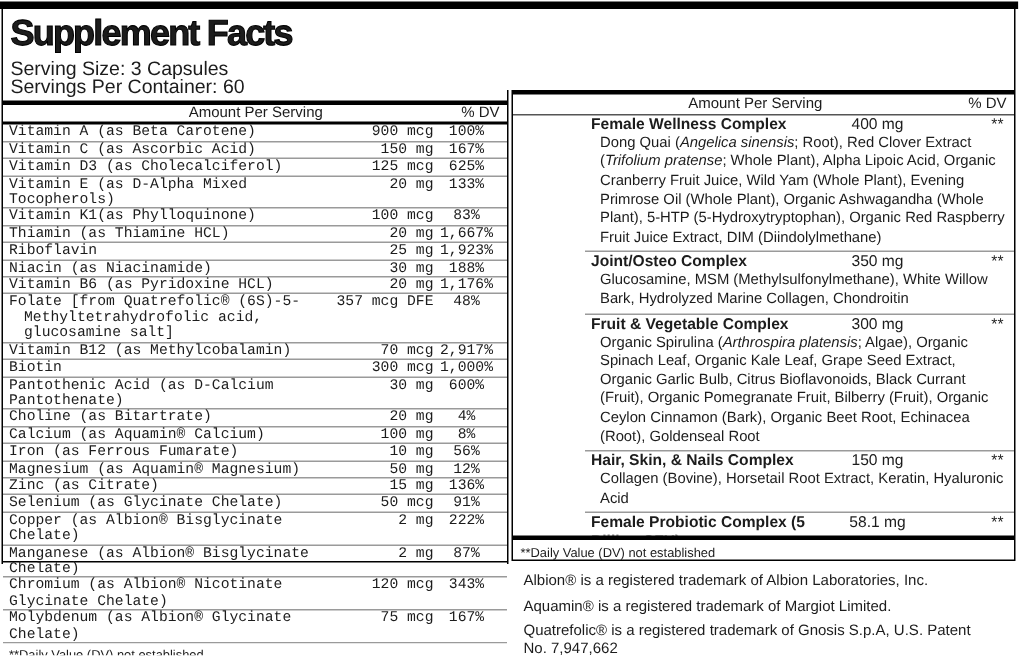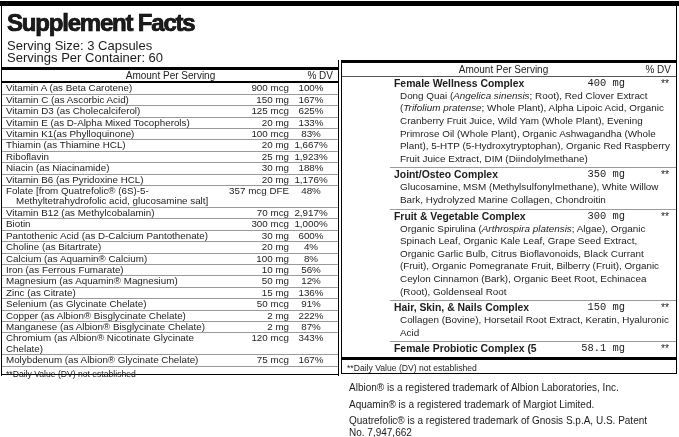--- a/index.html
+++ b/index.html
@@ -17,21 +17,21 @@
 
   .sf-title{font-size:24px;font-weight:bold;letter-spacing:-1.2px;line-height:32px;
     padding:1px 0 0 5px; -webkit-text-stroke:0.7px #000; white-space:nowrap;}
   .serving{padding:1px 0 0 5px;font-size:13px;line-height:12.2px;}
 
   .lhead{margin-top:3px;border-top:3px solid #000;border-bottom:2px solid #000;
     display:flex;align-items:center;height:14px;font-size:10px;}
   .lhead .h-amt{flex:1;text-align:center;padding-left:52px;}
   .lhead .h-dv{width:46px;text-align:right;padding-right:5px;}
 
-  .lrows{flex:0 0 auto;overflow:hidden;}
+  .lrows{flex:0 0 auto;overflow:hidden;font-family:Liberation Mono, monospace;}
   .lrow{display:flex;align-items:flex-start;border-bottom:1px solid #9a9a9a;
     font-size:9.8px;line-height:10.4px;}
   .lrow .cell-name{flex:1;padding-left:4px;}
   .lrow .cell-name .n2{padding-left:10px;}
   .lrow .cell-amount{width:72px;text-align:right;white-space:nowrap;}
   .lrow .cell-dv{width:44px;text-align:center;padding-right:5px;white-space:nowrap;}
 
   .lfoot-bar{height:3px;background:#000;margin-top:-1px;}
   .lfootnote{font-size:8.6px;padding:3px 0 0 4px;}
 
@@ -41,21 +41,21 @@
     display:flex;flex-direction:column;}
   .rhead{display:flex;align-items:center;height:14px;font-size:10px;border-bottom:1px solid #555;}
   .rhead .h-amt{flex:1;text-align:center;padding-left:40px;}
   .rhead .h-dv{width:46px;text-align:right;padding-right:5px;}
 
   .rsections{flex:1 1 auto;overflow:hidden;margin-left:48px;}
   .rsection{border-bottom:1px solid #9a9a9a;padding-bottom:1px;}
   .rsection:last-child{border-bottom:none;}
   .rsec-head{display:flex;align-items:flex-start;font-size:10.4px;line-height:13px;}
   .rsec-head .cell-name{flex:1;font-weight:bold;padding-left:4px;}
-  .rsec-head .cell-amount{width:80px;text-align:right;white-space:nowrap;font-family:Liberation Mono, monospace;}
+  .rsec-head .cell-amount{width:80px;text-align:center;white-space:nowrap;}
   .rsec-head .cell-dv{width:44px;text-align:right;padding-right:7px;white-space:nowrap;}
   .rsec-ing{font-size:9.9px;line-height:12.6px;padding:0 6px 1px 10px;}
 
   .rfoot-bar{height:3px;background:#000;}
   .rfootnote{font-size:8.6px;padding:3px 0 0 5px;}
 
   
   .footer-left{position:absolute;left:7px;top:381px;font-size:11px;}
   .footer-right{position:absolute;left:349px;top:382px;width:308px;font-size:10px;line-height:11.5px;}
   .footer-right p{margin:0 0 5px 0;}

